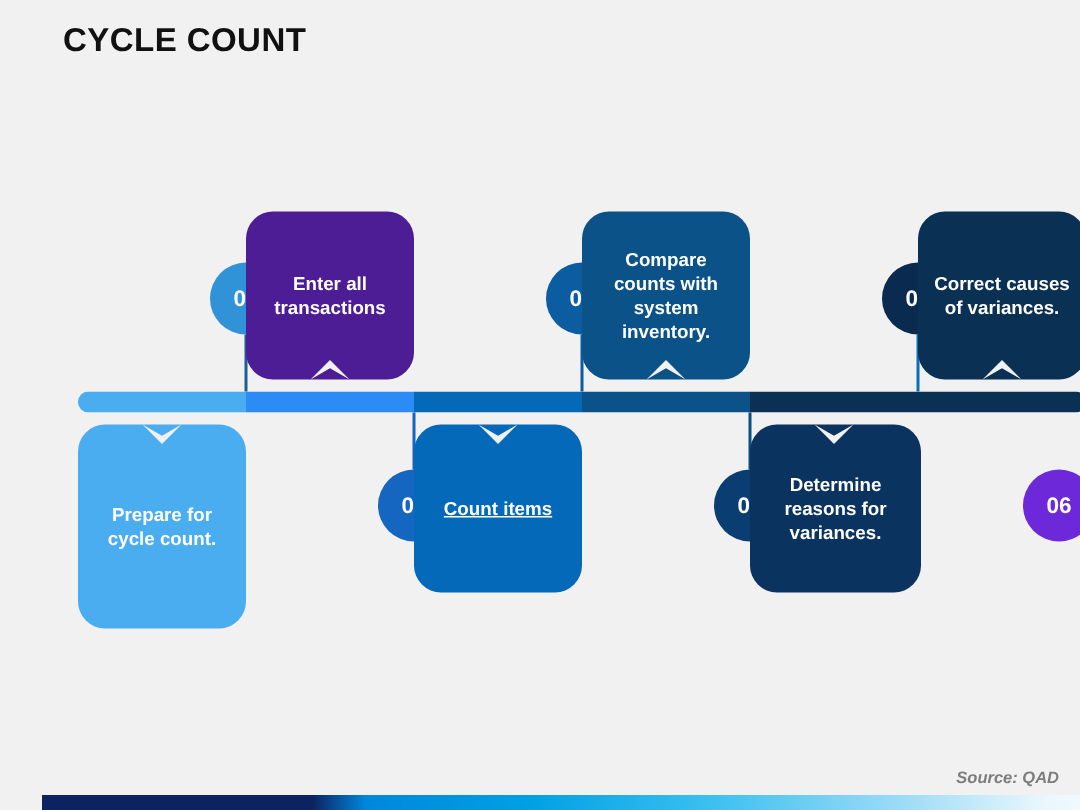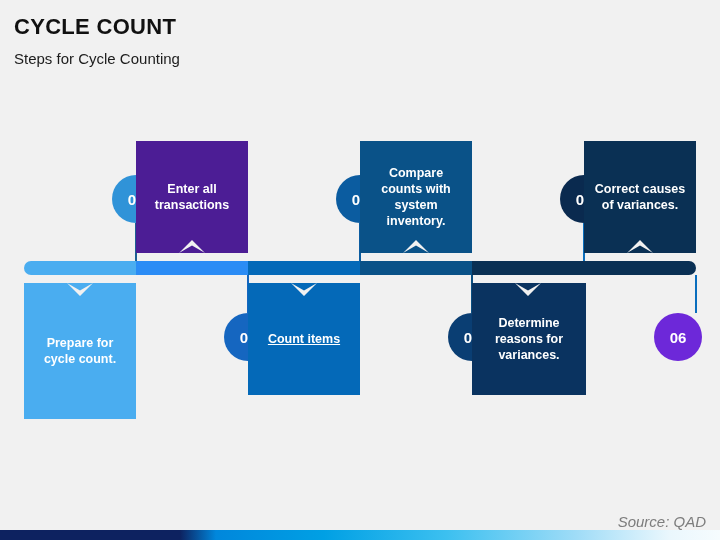--- a/index.html
+++ b/index.html
@@ -1,49 +1,48 @@
 <!DOCTYPE html>
 <html><head>
 <meta charset="utf-8">
 <style>
   html,body{margin:0;padding:0;}
   body{width:720px;height:540px;background:#f1f1f1;font-family:"Liberation Sans",sans-serif;overflow:hidden;position:relative;}
-  .slide{position:absolute;inset:0;background:#f1f1f1;}
+  .slide{position:absolute;inset:0;background:#f1f1f1;margin-left:28px;}
 
   .title{position:absolute;left:14px;top:14px;font-size:22px;font-weight:bold;color:#111;letter-spacing:.3px;}
   .subtitle{position:absolute;left:14px;top:50px;font-size:15px;color:#1c1c1c;}
 
   
   .bar{position:absolute;left:24px;top:261px;width:672px;height:14px;border-radius:7px;overflow:hidden;display:flex;}
   .seg{height:100%;}
 
   
-  .card{position:absolute;border-radius:0;color:#fff;display:flex;align-items:center;justify-content:center;text-align:center;font-size:12.5px;font-weight:bold;line-height:1.28;padding:6px 9px;box-sizing:border-box;}
+  .card{position:absolute;border-radius:18px;color:#fff;display:flex;align-items:center;justify-content:center;text-align:center;font-size:12.5px;font-weight:bold;line-height:1.28;padding:6px 9px;box-sizing:border-box;}
   .card span{display:block;}
 
   
   .notch{position:absolute;width:26px;height:13px;background:#f1f1f1;}
   .notch.up{clip-path:polygon(0 100%,50% 0,100% 100%,50% 42%);}
   .notch.down{clip-path:polygon(0 0,50% 58%,100% 0,50% 100%);}
 
   
   .circle{position:absolute;width:48px;height:48px;border-radius:50%;display:flex;align-items:center;justify-content:center;color:#fff;font-size:15px;font-weight:bold;}
   .connector{position:absolute;width:2px;}
 
-  .source{position:absolute;right:14px;top:513px;font-size:15px;font-style:italic;font-weight:normal;color:#7d7d7d;}
+  .source{position:absolute;right:14px;top:513px;font-size:11px;font-style:italic;font-weight:bold;color:#7d7d7d;}
   .bottombar{position:absolute;left:0;top:530px;width:720px;height:10px;
     background:linear-gradient(to right,#0d2260 0%,#0d2260 25%,#0087dc 30%,#00a0e4 45%,#3cc0f0 62%,#9fdcf7 80%,#eaf7fd 93%,#f6fcfe 100%);}
 </style>
 </head>
 <body>
 
 <div class="slide">
 
   <div class="title">CYCLE COUNT</div>
-  <div class="subtitle">Steps for Cycle Counting</div>
 
   <div class="bar" id="timeline-bar">
       <div class="seg" style="width: 112px; background: rgb(74, 173, 240);"></div>
       <div class="seg" style="width: 112px; background: rgb(43, 140, 245);"></div>
       <div class="seg" style="width: 112px; background: rgb(4, 105, 184);"></div>
       <div class="seg" style="width: 112px; background: rgb(10, 82, 136);"></div>
       <div class="seg" style="width: 224px; background: rgb(10, 48, 84);"></div>
     </div>
 
   <div id="steps-layer">

